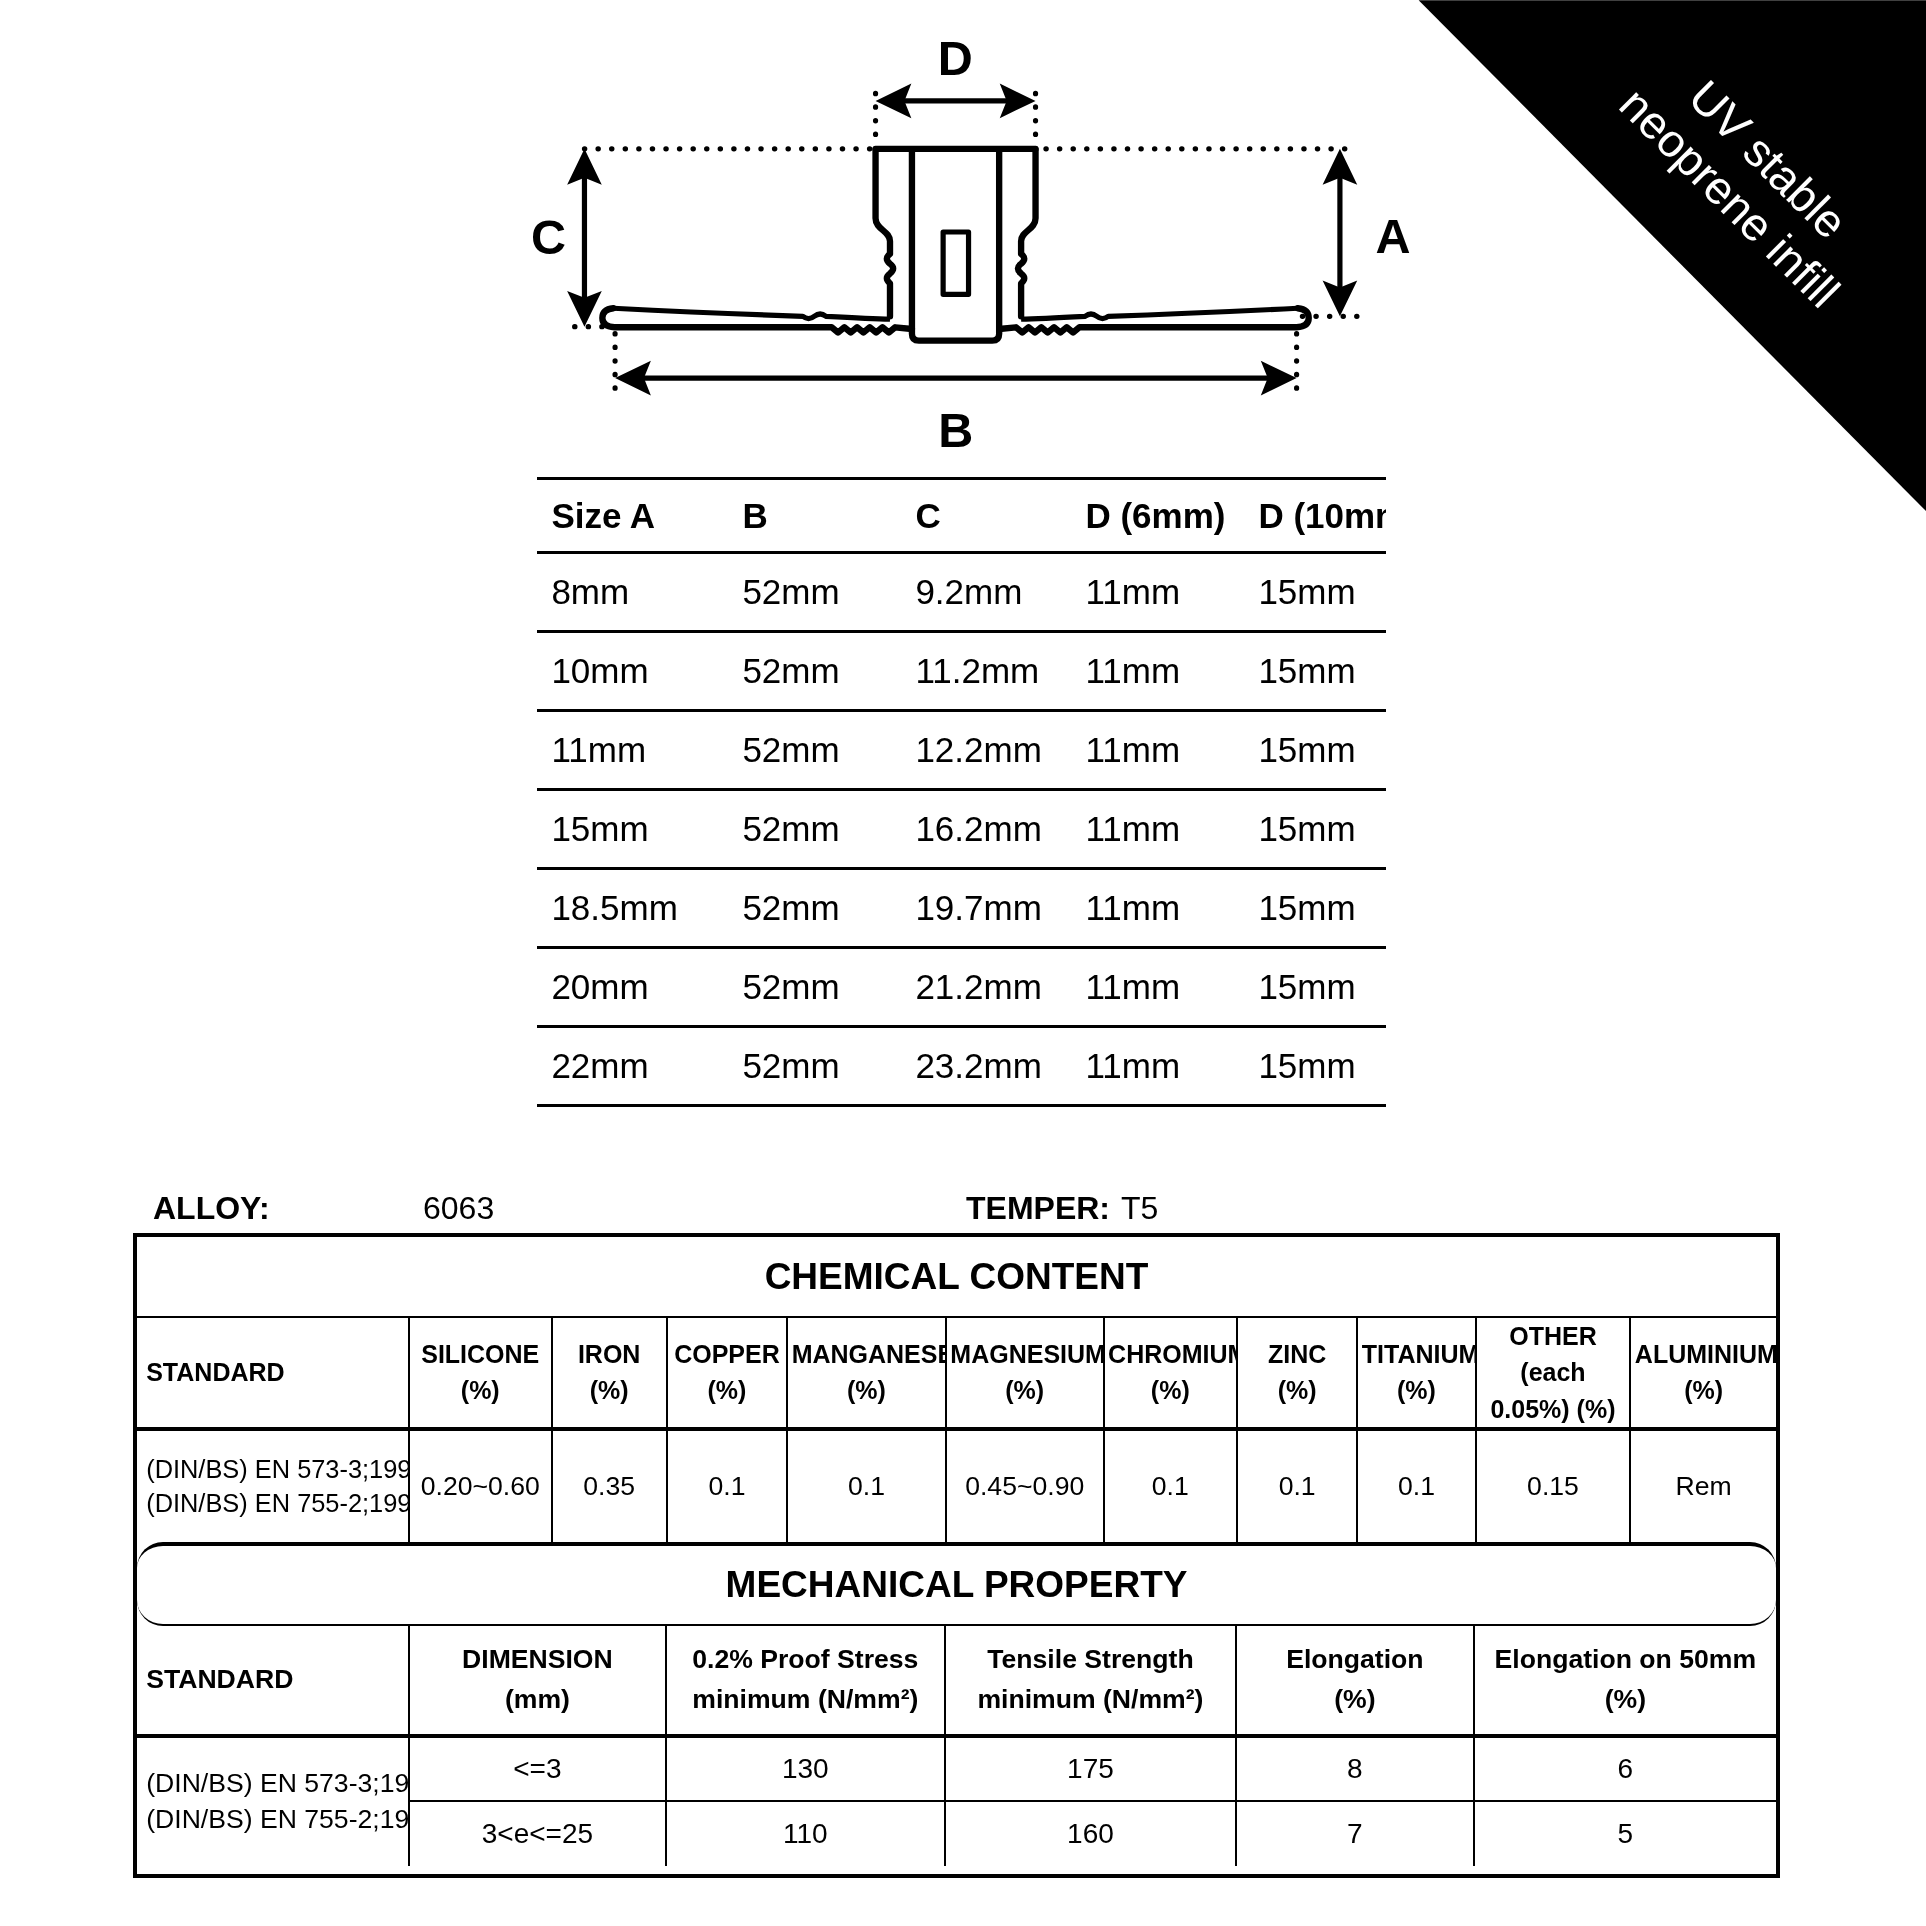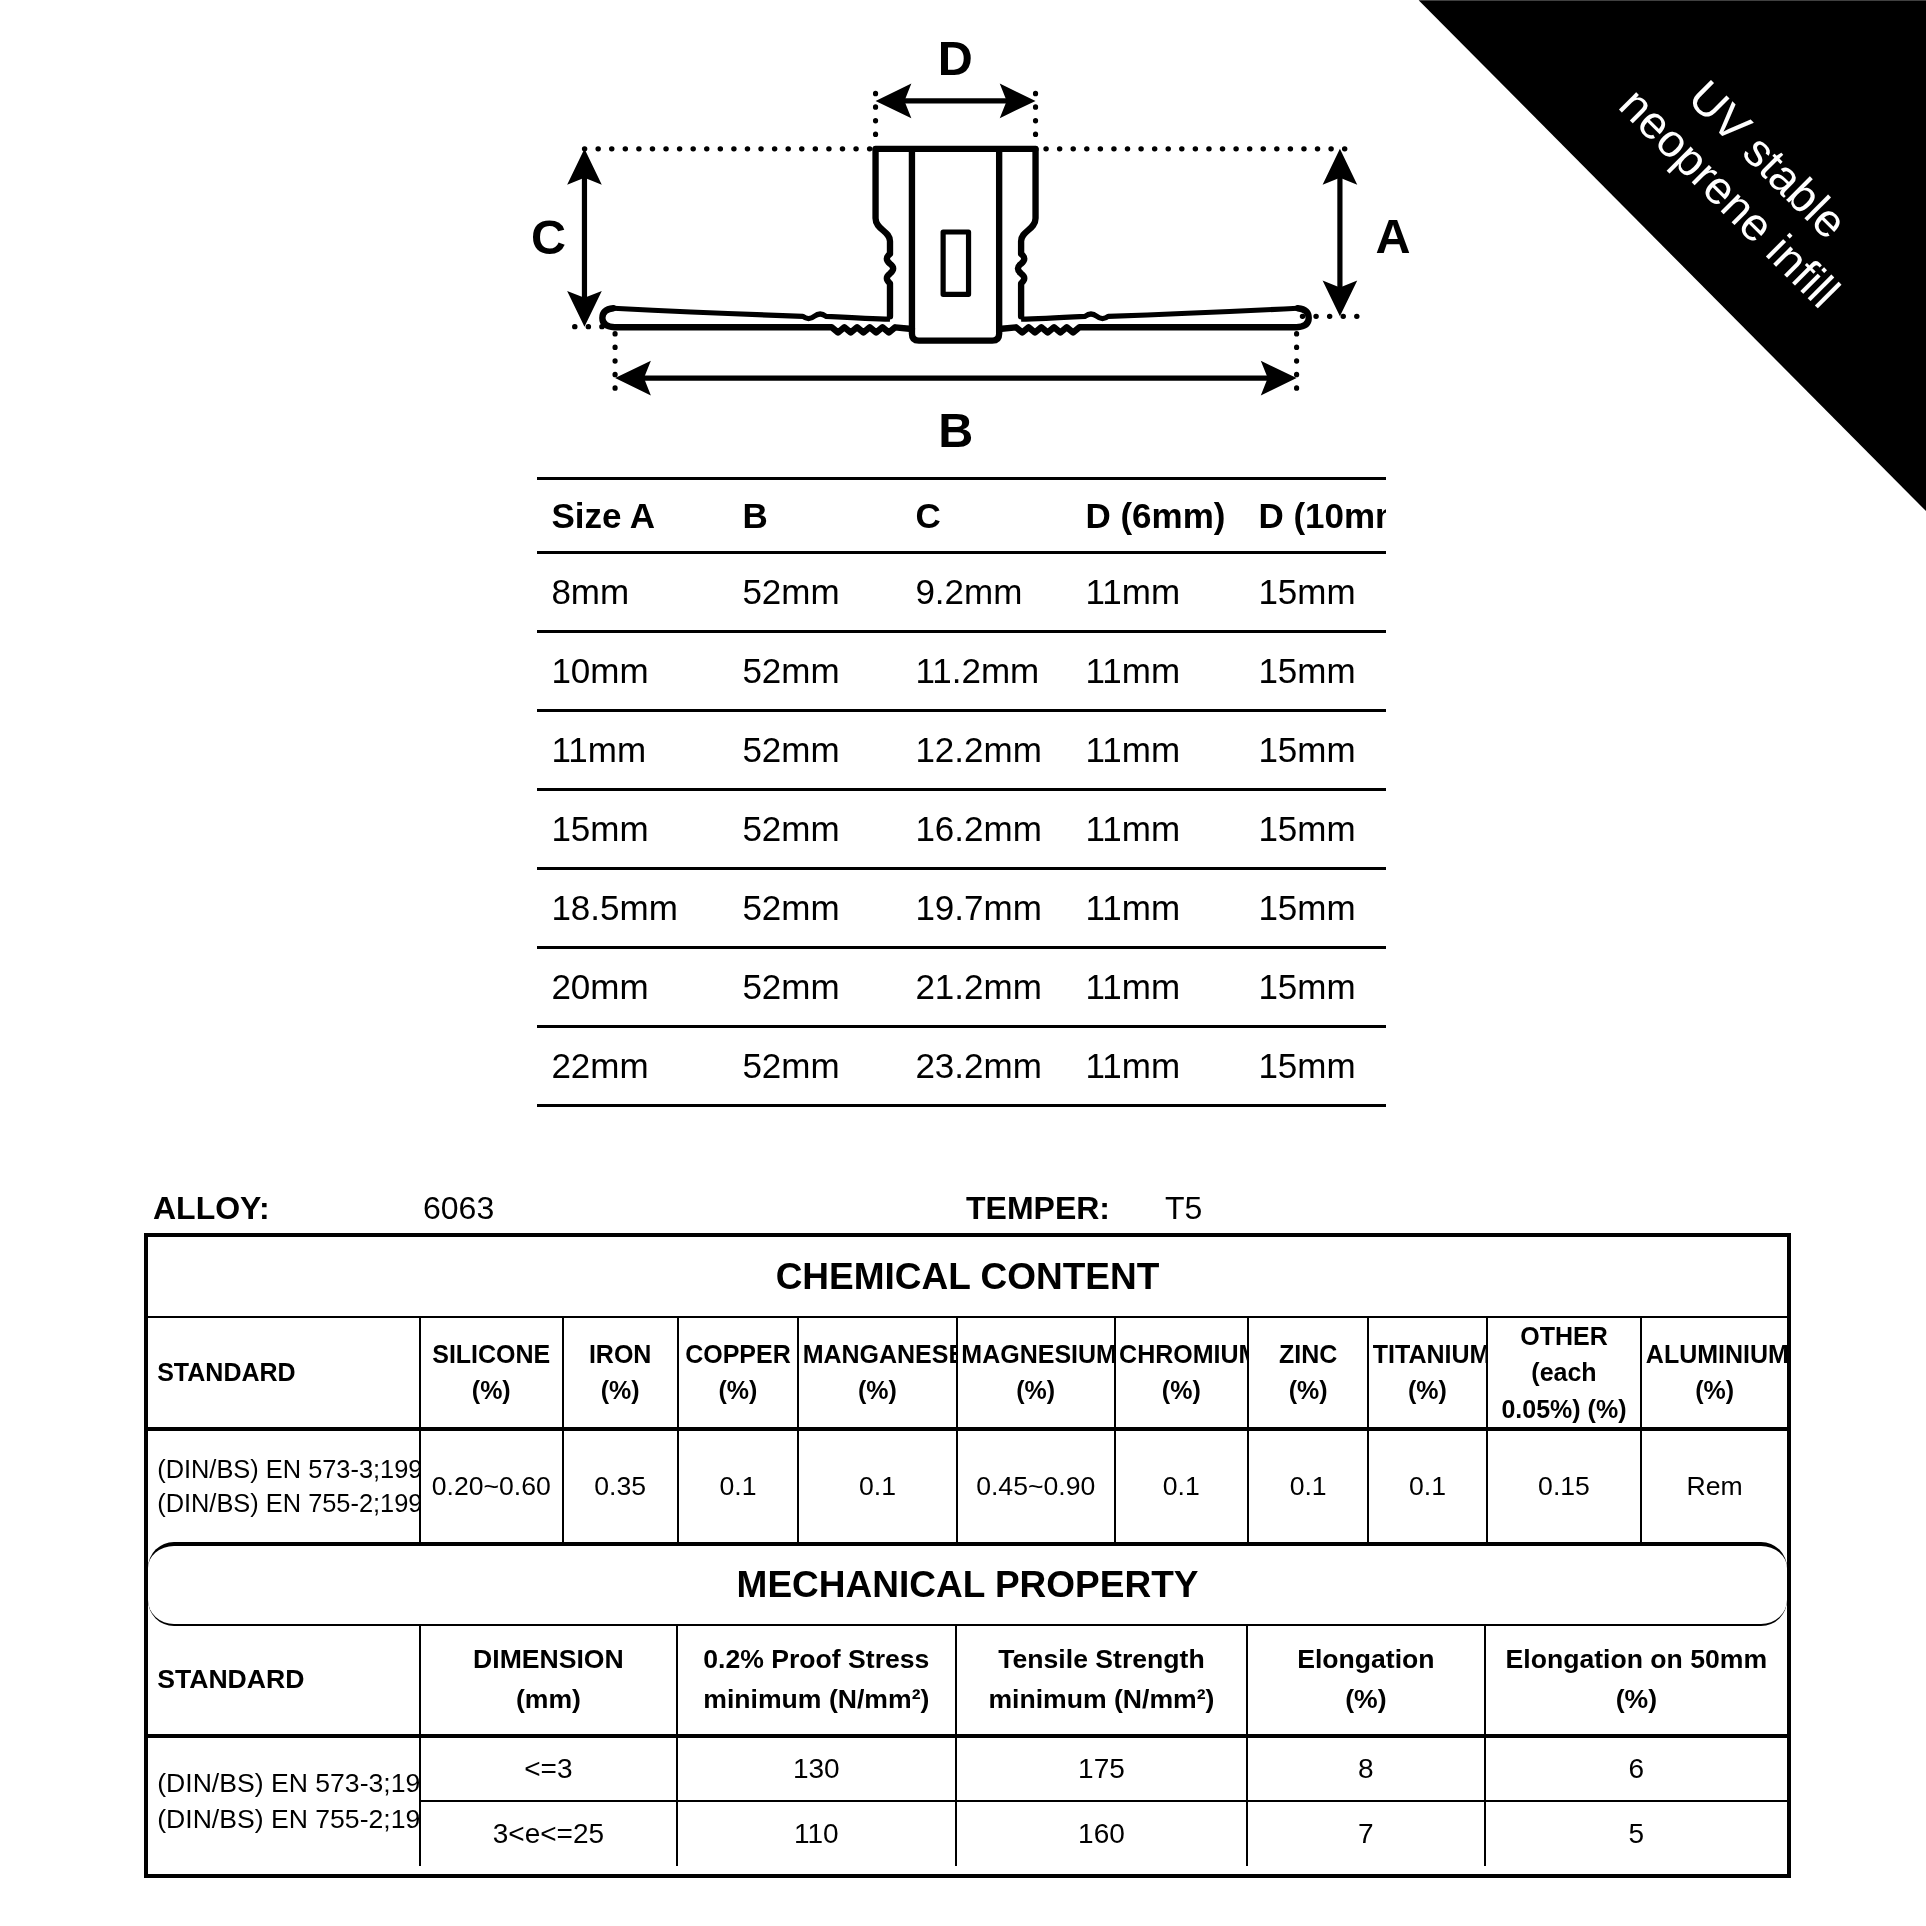--- a/index.html
+++ b/index.html
@@ -27,21 +27,21 @@
   #size-table td{
     font-size:35px;padding:0 0 0 14.4px;height:76px;vertical-align:middle;
     white-space:nowrap;overflow:hidden;
   }
   #size-table tr.sthead td{font-weight:bold;height:71px;margin-top:6px;}
   
   .meta-line span{position:absolute;top:1191px;font-size:32px;line-height:35px;white-space:nowrap;}
   .meta-label{font-weight:bold;}
   
   #spec{
-    position:absolute;left:144px;top:1233px;width:1647px;height:645px;
+    position:absolute;left:133px;top:1233px;width:1647px;height:645px;
     border:4.6px solid #000;box-sizing:border-box;display:flex;flex-direction:column;
   }
   .sec-title{
     display:flex;align-items:center;justify-content:center;
     font-weight:bold;font-size:37px;flex:0 0 auto;box-sizing:border-box;letter-spacing:0px;
   }
   #chem-title{height:81px;border-bottom:2.9px solid #000;}
   #mech-title{height:84px;border-top:4px solid #000;border-bottom:2.9px solid #000;border-radius:26px;}
   #spec table{
     width:100%;border-collapse:collapse;table-layout:fixed;border-style:hidden;flex:0 0 auto;
@@ -180,21 +180,21 @@
     <td>11mm</td>
     <td>15mm</td>
   </tr>
 </tbody>
   </table>
 
 <div class="meta-line">
   <span class="meta-label" style="left:153px;">ALLOY:</span>
   <span style="left:423px;">6063</span>
   <span class="meta-label" style="left:966px;">TEMPER:</span>
-  <span style="left:1165px;">T5</span>
+  <span style="left:1121px;">T5</span>
 </div>
 
 <div id="spec">
 
   <div class="sec-title" id="chem-title">CHEMICAL CONTENT</div>
 
   <table id="chem-table">
     <colgroup>
       <col style="width:269px">
         <col style="width:141px">

